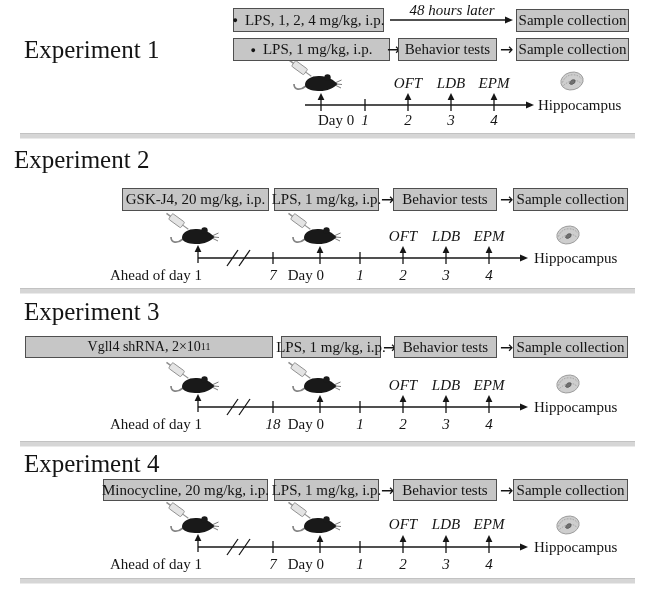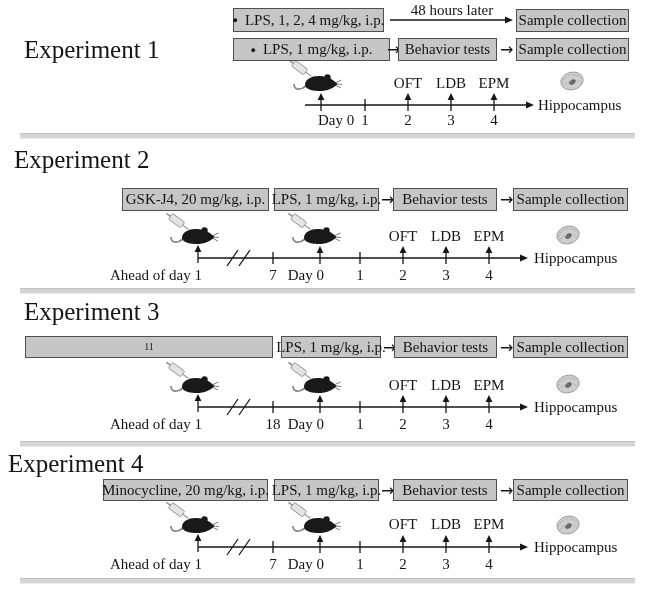--- a/index.html
+++ b/index.html
@@ -5,21 +5,21 @@
   html,body{margin:0;padding:0;background:#fff;}
   .canvas{position:relative;width:654px;height:592px;background:#ffffff;
           font-family:"Liberation Serif",serif;color:#141414;overflow:hidden;}
   .title{position:absolute;font-size:25px;white-space:nowrap;}
   .box{position:absolute;background:#c6c6c6;border:1.5px solid #4f4f4f;
        display:flex;align-items:center;justify-content:center;
        font-size:15px;white-space:nowrap;box-sizing:border-box;}
   .box.fs14{font-size:14px;}
   .bullet{font-size:9px;margin-right:7px;}
   .lbl{position:absolute;font-size:15px;white-space:nowrap;}
-  .ctr{transform:translateX(-50%);}
+  .ctr{transform:translateX(-50%);font-style:italic;}
   .rtr{transform:translateX(-100%);}
   .glyph{position:absolute;font-size:16px;line-height:1;
          font-family:"DejaVu Sans",sans-serif;}
   .sep{position:absolute;left:20px;width:615px;height:4px;background:#d6d6d6;
        border-top:1px solid #c2c2c2;border-bottom:1px solid #eaeaea;}
   svg.gfx{position:absolute;left:0;top:0;pointer-events:none;}
   sup{font-size:10px;line-height:0;}
 </style>
 </head>
 <body>
@@ -208,20 +208,21 @@
     <div class="lbl ctr" style="left:446px;top:267px">3</div>
     <div class="lbl ctr" style="left:489px;top:267px">4</div>
     <div class="lbl" style="left:534px;top:250px">Hippocampus</div>
     <div class="sep" style="top:288px"></div>
   </div>
 
   <div>
     <div class="title" style="left:24px;top:298px">Experiment 3</div>
 
     <div class="box fs14" style="left:25px;top:336px;width:248px;height:22px">
+      <span>Vgll4 shRNA, 2×10</span>
         <sup>11</sup>
     </div>
     <div class="box" style="left:281px;top:336px;width:100px;height:22px">
       <span>LPS, 1 mg/kg, i.p.</span>
     </div>
     <div class="glyph" style="left:383px;top:340px">→</div>
     <div class="box" style="left:394px;top:336px;width:103px;height:22px">
       <span>Behavior tests</span>
     </div>
     <div class="glyph" style="left:500px;top:340px">→</div>
@@ -238,21 +239,21 @@
     <div class="lbl rtr" style="left:324px;top:416px">Day 0</div>
     <div class="lbl ctr" style="left:360px;top:416px">1</div>
     <div class="lbl ctr" style="left:403px;top:416px">2</div>
     <div class="lbl ctr" style="left:446px;top:416px">3</div>
     <div class="lbl ctr" style="left:489px;top:416px">4</div>
     <div class="lbl" style="left:534px;top:399px">Hippocampus</div>
     <div class="sep" style="top:441px"></div>
   </div>
 
   <div>
-    <div class="title" style="left:8px;top:450px">Experiment 4</div>
+    <div class="title" style="left:24px;top:450px">Experiment 4</div>
 
     <div class="box" style="left:103px;top:479px;width:165px;height:22px">
       <span>Minocycline, 20 mg/kg, i.p.</span>
     </div>
     <div class="box" style="left:274px;top:479px;width:105px;height:22px">
       <span>LPS, 1 mg/kg, i.p.</span>
     </div>
     <div class="glyph" style="left:381px;top:483px">→</div>
     <div class="box" style="left:393px;top:479px;width:104px;height:22px">
       <span>Behavior tests</span>

